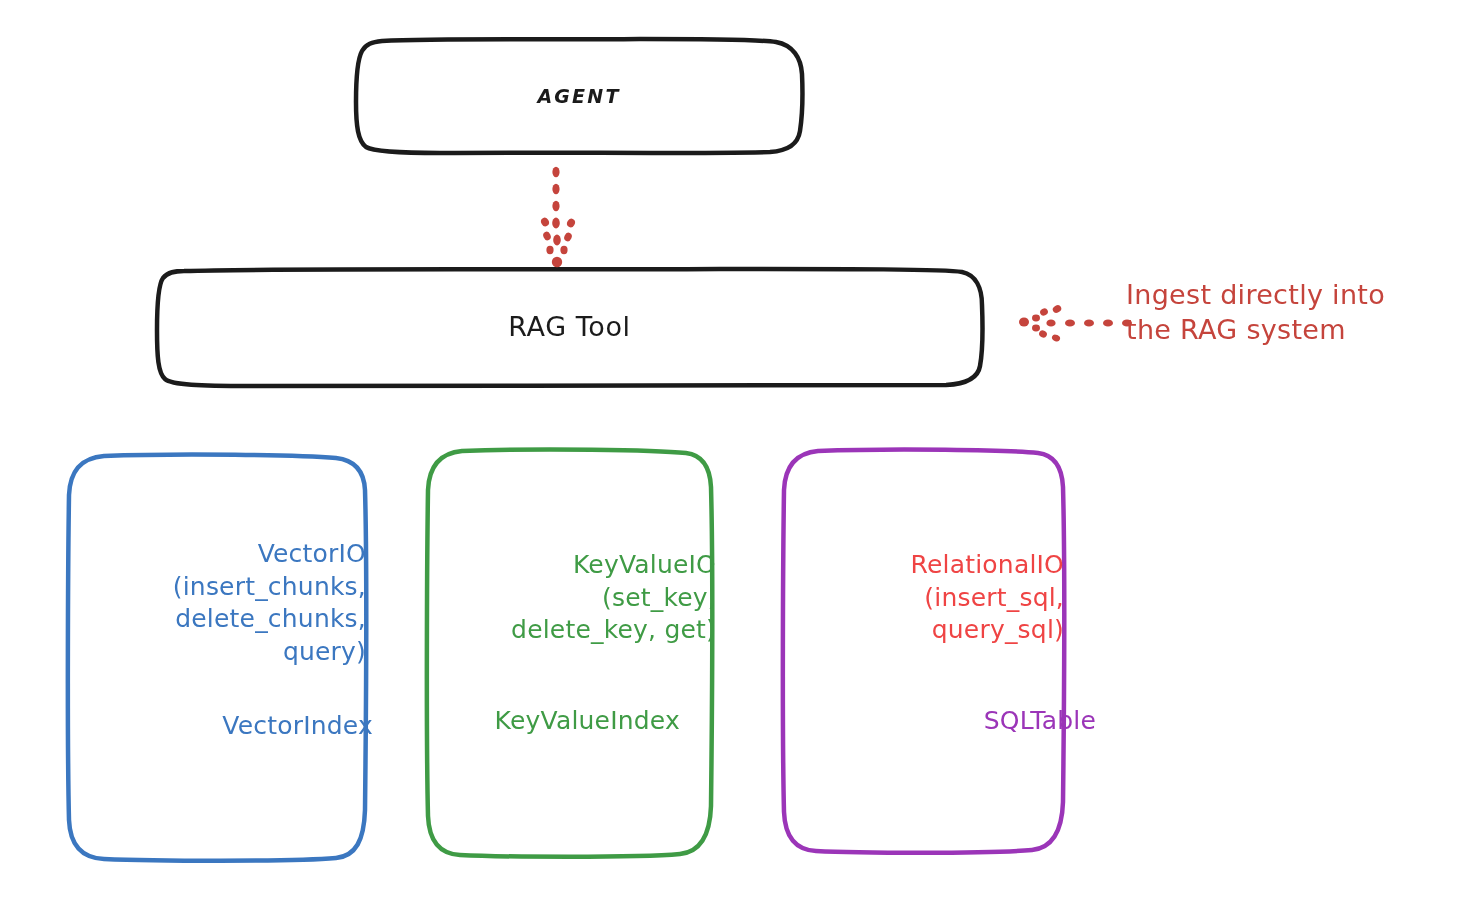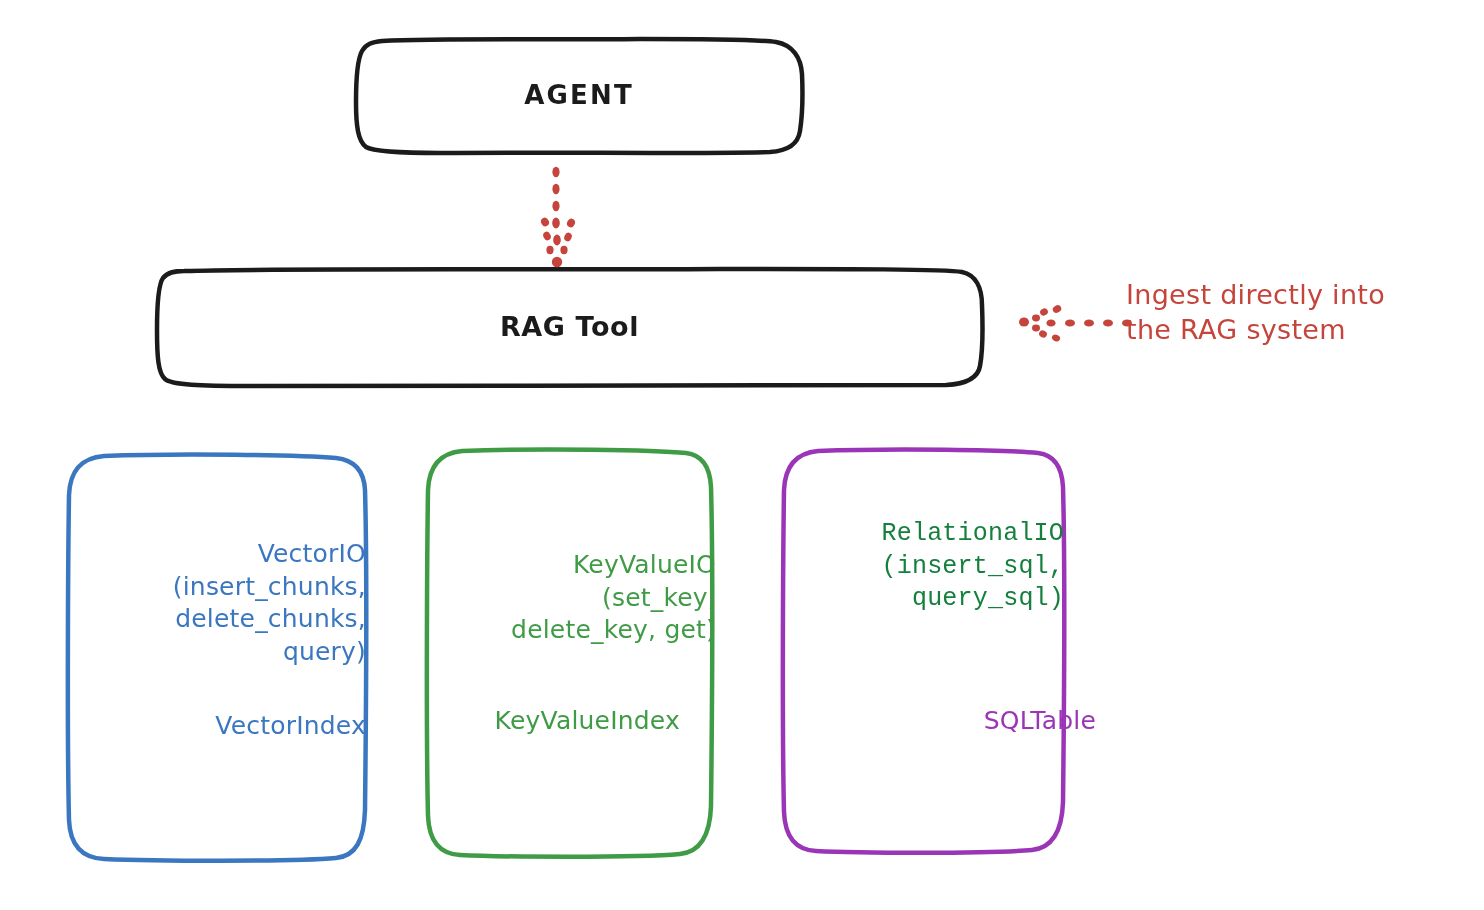--- a/index.html
+++ b/index.html
@@ -33,56 +33,56 @@
     letter-spacing: 0.4px;
     pointer-events: none;
   }
 
   
   #agent-box {
     left: 356px;
     top: 40px;
     width: 446px;
     height: 112px;
-    font-size: 26px;
+    font-size: 19px;
+    font-style: italic;
     font-weight: 600;
     letter-spacing: 2.2px;
     color: #1b1b1b;
     font-family: "DejaVu Sans", sans-serif;
   }
   #ragtool-box {
     left: 157px;
     top: 270px;
     width: 825px;
     height: 114px;
     font-size: 27px;
     color: #1b1b1b;
     letter-spacing: 0.6px;
     font-family: "DejaVu Sans", sans-serif;
-    font-weight: bold;
   }
 
   
   .leaf-text {
     position: absolute;
     text-align: right;
     white-space: pre-line;
     font-size: 25px;
     line-height: 1.30;
     letter-spacing: 0.2px;
     font-family: "DejaVu Sans", sans-serif;
     pointer-events: none;
   }
   #vector-api   { left: 68px;  top: 538px; width: 298px; color: #3b77c0; }
-  #vector-index { left: 68px;  top: 710px; width: 298px; color: #3b77c0; font-size: 25px; }
+  #vector-index { left: 75px;  top: 710px; width: 298px; color: #3b77c0; font-size: 25px; }
 
   #kv-api       { left: 424px; top: 549px; width: 292px; color: #3f9b45; }
   #kv-index     { left: 424px; top: 705px; width: 256px; color: #3f9b45; }
 
-  #rel-api      { left: 782px; top: 518px; width: 282px; color: #15803d; font-family: Liberation Mono, monospace; }
+  #rel-api      { left: 782px; top: 549px; width: 282px; color: #ef4444; }
   #rel-index    { left: 782px; top: 705px; width: 282px; color: #9b35b8; padding-left: 32px; }
 
   
   #ingest-note {
     position: absolute;
     left: 1126px;
     top: 277px;
     width: 336px;
     color: #c5443c;
     font-size: 27px;

